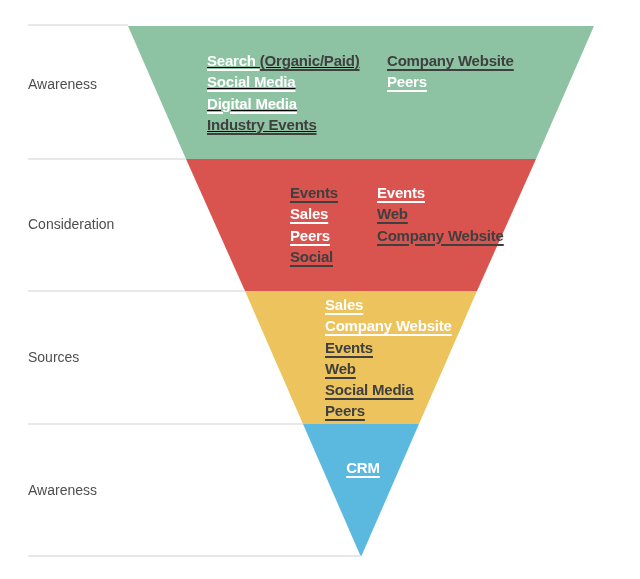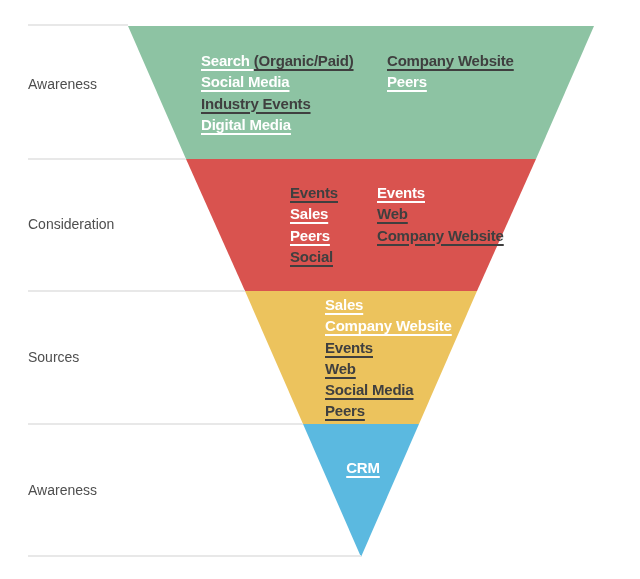--- a/index.html
+++ b/index.html
@@ -37,21 +37,21 @@
   .channels .line { display: block; }
   .channel {
     text-decoration: underline;
     text-decoration-thickness: 2px;
     text-underline-offset: 3px;
     cursor: pointer;
   }
   .tone-light { color: var(--light-color, #ffffff); }
   .tone-dark  { color: var(--dark-color, #3f3f3f); }
 
-  #aw-col1 { left: 201px; top: 50px; }
+  #aw-col1 { left: 207px; top: 50px; text-decoration: underline; }
   #aw-col2 { left: 387px; top: 50px; }
   #co-col1 { left: 290px; top: 182px; }
   #co-col2 { left: 377px; top: 182px; }
   #pu-col1 { left: 325px; top: 294px; }
   #re-col1 { left: 363px; top: 457px; transform: translateX(-50%); }
 </style>
 </head>
 <body style="--light-color: #FFFFFF; --dark-color: #3F3F3F; --label-color: #4E4E4E;">
 
 <div id="funnel-canvas">
@@ -70,22 +70,22 @@
   </svg>
 
   <div class="stage-label" id="label-awareness">Awareness</div>
   <div class="stage-label" id="label-consideration">Consideration</div>
   <div class="stage-label" id="label-purchase">Sources</div>
   <div class="stage-label" id="label-retention">Awareness</div>
 
   <div class="channels" id="aw-col1">
       <div class="line"><span class="channel tone-light">Search </span><span class="channel tone-dark">(Organic/Paid)</span></div>
       <div class="line"><span class="channel tone-light">Social Media</span></div>
+      <div class="line"><span class="channel tone-light">Digital Media</span></div>
       <div class="line"><span class="channel tone-dark">Industry Events</span></div>
-      <div class="line"><span class="channel tone-light">Digital Media</span></div>
     </div>
   <div class="channels" id="aw-col2">
       <div class="line"><span class="channel tone-dark">Company Website</span></div>
       <div class="line"><span class="channel tone-light">Peers</span></div>
     </div>
   <div class="channels" id="co-col1">
       <div class="line"><span class="channel tone-dark">Events</span></div>
       <div class="line"><span class="channel tone-light">Sales</span></div>
       <div class="line"><span class="channel tone-light">Peers</span></div>
       <div class="line"><span class="channel tone-dark">Social</span></div>

